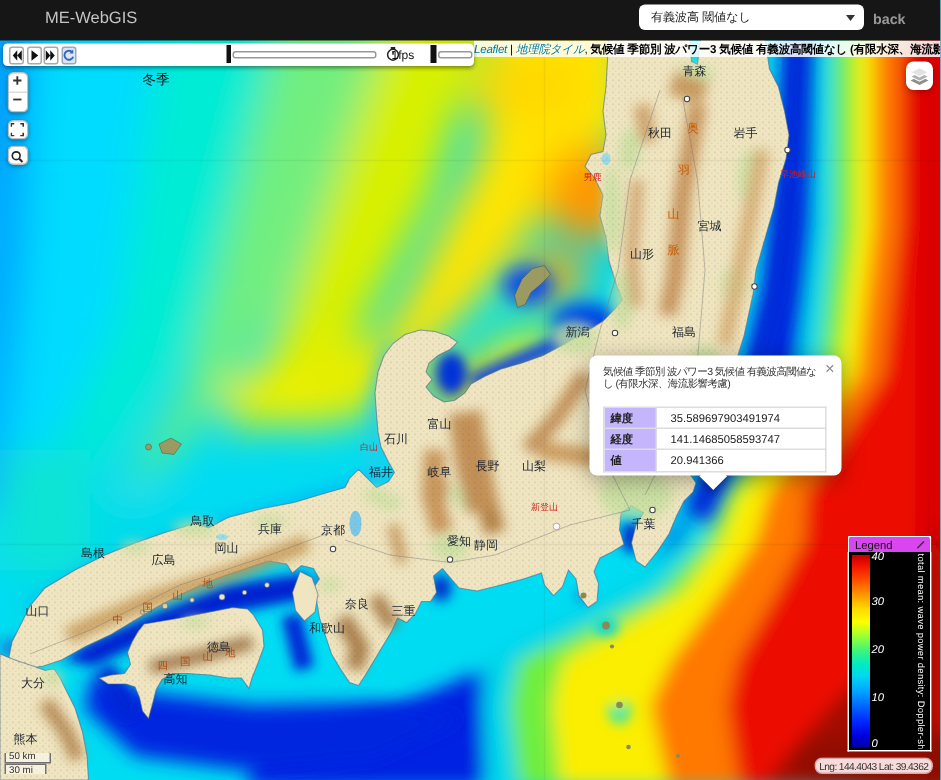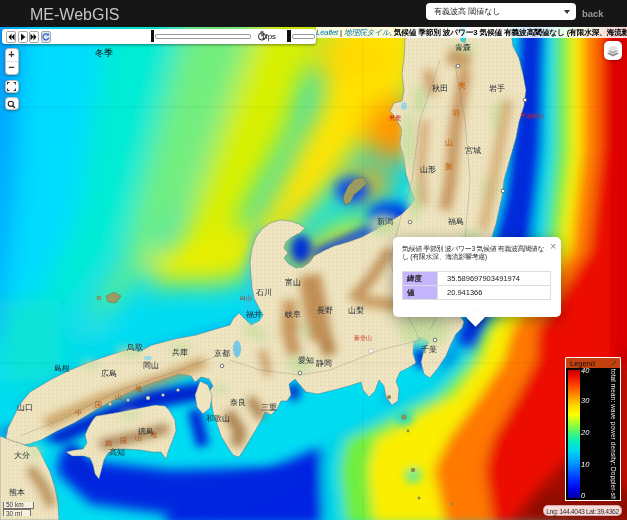--- a/index.html
+++ b/index.html
@@ -1,20 +1,20 @@
 <!DOCTYPE html>
 <html><head>
 <meta charset="utf-8">
 <style>
 html,body{margin:0;padding:0;width:627px;height:520px;overflow:hidden;
 font-family:"Liberation Sans",sans-serif;}
 .abs{position:absolute;}
 #stage{position:relative;width:627px;height:520px;background:#00c0f0;overflow:hidden;}
 #topbar{left:0;top:0;width:627px;height:27px;background:#161616;}
-#title{left:30px;top:6px;color:#c4c4c4;font-size:16px;}
+#title{left:30px;top:6px;color:#c4c4c4;font-size:11px;}
 #sel{left:426px;top:3px;width:150px;height:17px;background:#fff;border-radius:4px;
 color:#222;font-size:8px;line-height:17px;padding-left:8px;box-sizing:border-box;}
 #caret{left:564px;top:10px;width:0;height:0;border-left:3.5px solid transparent;
 border-right:3.5px solid transparent;border-top:4.5px solid #333;}
 #back{left:582px;top:8px;color:#999;font-size:9.5px;font-weight:bold;}
 
 #toolbar{left:2px;top:29px;width:314px;height:15px;background:#fff;border-radius:3px;
 box-shadow:0 1px 3px rgba(0,0,0,0.45);}
 .tbtn{top:30.5px;width:10px;height:12px;background:#fff;border:1px solid #aaa;
 border-radius:2px;box-sizing:border-box;display:flex;align-items:center;justify-content:center;}
@@ -42,21 +42,21 @@
 #popup{left:393px;top:237px;width:168px;height:80px;background:#fff;border-radius:5px;
 box-shadow:0 3px 14px rgba(0,0,0,0.35);}
 #ptip{left:469px;top:311px;width:13px;height:13px;background:#fff;transform:rotate(45deg);
 box-shadow:2px 2px 5px rgba(0,0,0,0.2);}
 #pclose{left:550px;top:240px;font-size:11px;color:#888;}
 #ptitle{left:402px;top:245px;width:146px;font-size:7px;line-height:7.6px;color:#333;letter-spacing:-0.4px;}
 #ptable{left:402px;top:271px;width:149px;border-collapse:collapse;font-size:7.5px;color:#222;}
 #ptable td{border:1px solid #ddd;height:13.2px;padding:0 0 0 9px;}
 #ptable td.h{width:30px;background:#c4b5fd;font-weight:bold;padding-left:4px;}
 
-#leghead{left:565px;top:356.5px;width:56px;height:11px;background:#c2410c;border:1px solid #fff;
+#leghead{left:565px;top:356.5px;width:56px;height:11px;background:#d946ef;border:1px solid #fff;
 border-bottom:none;border-radius:2px 2px 0 0;font-size:7.5px;line-height:11px;box-sizing:border-box;
 padding-left:4px;color:#111;}
 #legbody{left:565px;top:367.5px;width:56px;height:133px;background:#000;border:1px solid #fff;
 border-top:none;box-sizing:border-box;}
 #cbar{left:567.5px;top:369.5px;width:12px;height:128px;
 background:linear-gradient(to bottom,#c00000 0%,#ee1000 5%,#ff4400 12%,#ff9900 21%,#ffd900 28%,
 #fbff00 35%,#a0ff30 42%,#3cf47c 50%,#00ecc4 57%,#00d8f0 63%,#00a4ff 71%,#0064ff 79%,#0026ff 87%,#0000e0 94%,#0000a8 100%);}
 .ltick{left:581px;width:20px;font-size:7.5px;color:#fff;font-style:italic;}
 #vlabel{left:610px;top:369px;font-size:6.3px;color:#fff;writing-mode:vertical-rl;
 letter-spacing:0.2px;height:130px;overflow:hidden;white-space:nowrap;}
@@ -371,20 +371,24 @@
 <div id="ptip" class="abs"></div>
 <div id="pclose" class="abs">×</div>
 <div id="ptitle" class="abs">気候値 季節別 波パワー3 気候値 有義波高閾値なし (有限水深、海流影響考慮)</div>
 <table id="ptable" class="abs">
       <tbody>
         <tr>
           <td class="h">緯度</td>
           <td>35.589697903491974</td>
         </tr>
 <tr>
+          <td class="h">経度</td>
+          <td>141.14685058593747</td>
+        </tr>
+<tr>
           <td class="h">値</td>
           <td>20.941366</td>
         </tr>
       </tbody>
     </table>
 
 <div id="leghead" class="abs">Legend<svg class="abs" style="right:3px;top:2.5px" width="6" height="6" viewBox="0 0 6 6">
         <path d="M0.5,5.5 L5,1" stroke="#333" stroke-width="1"></path>
       </svg></div>
 <div id="legbody" class="abs"></div>

